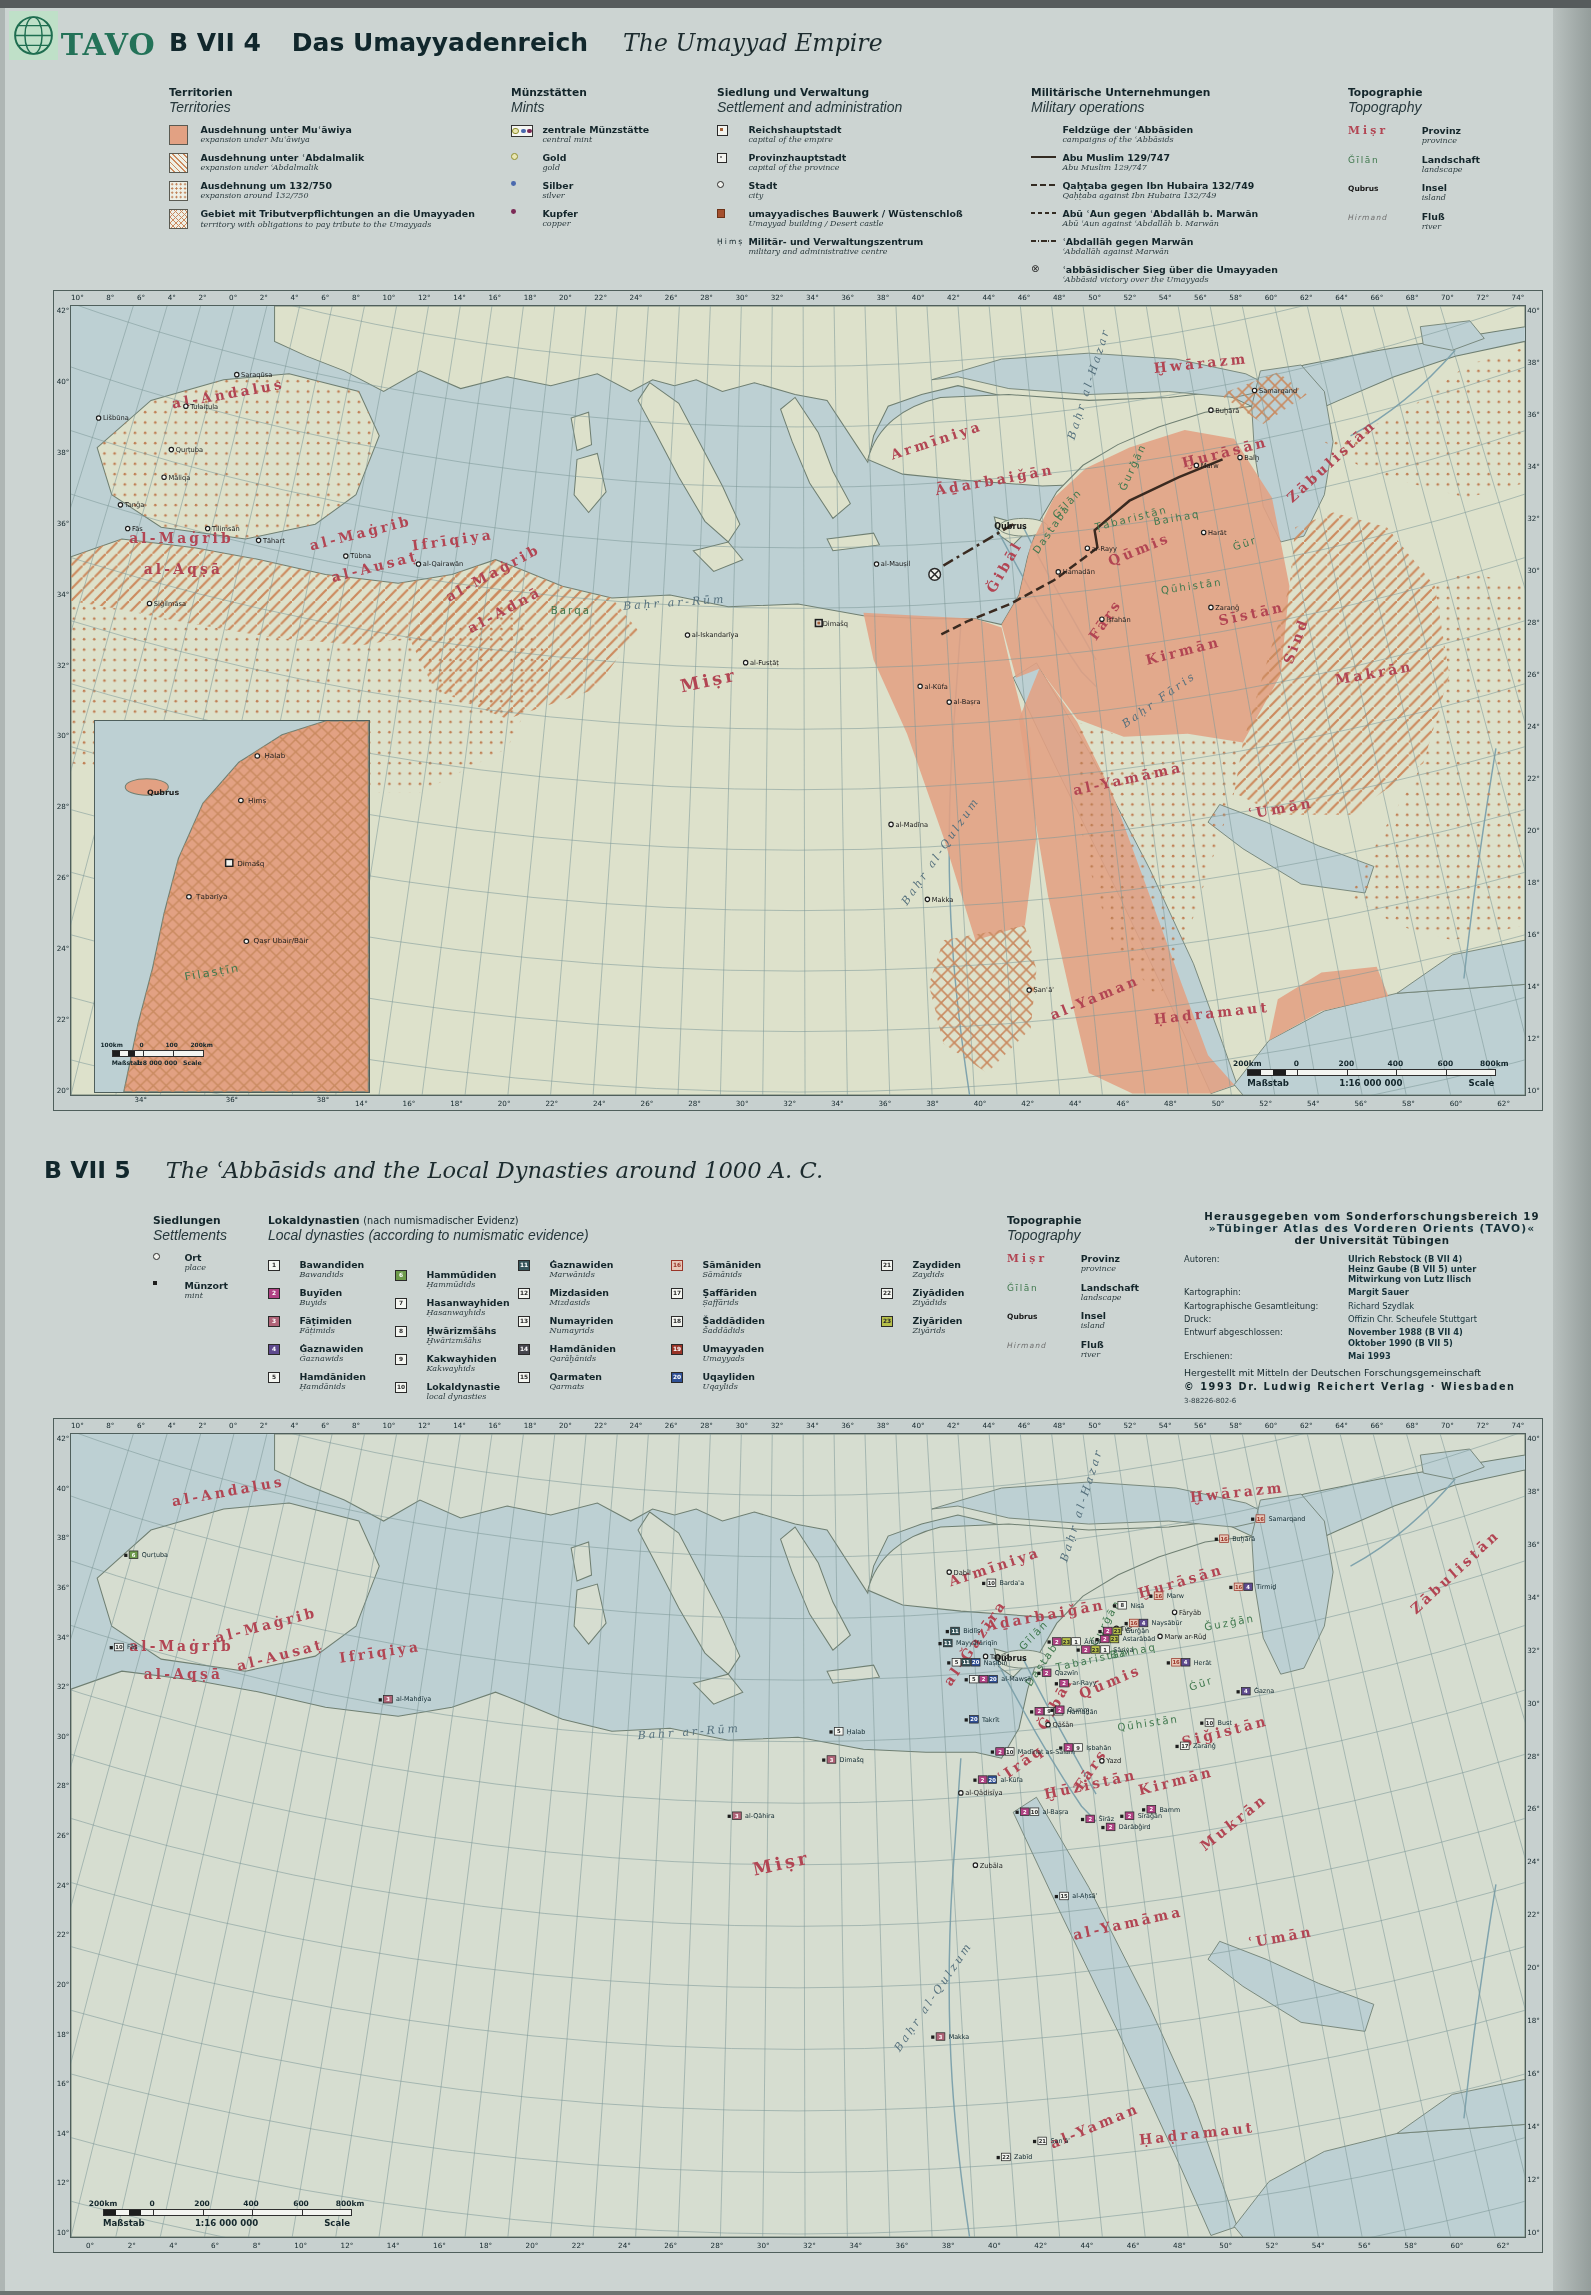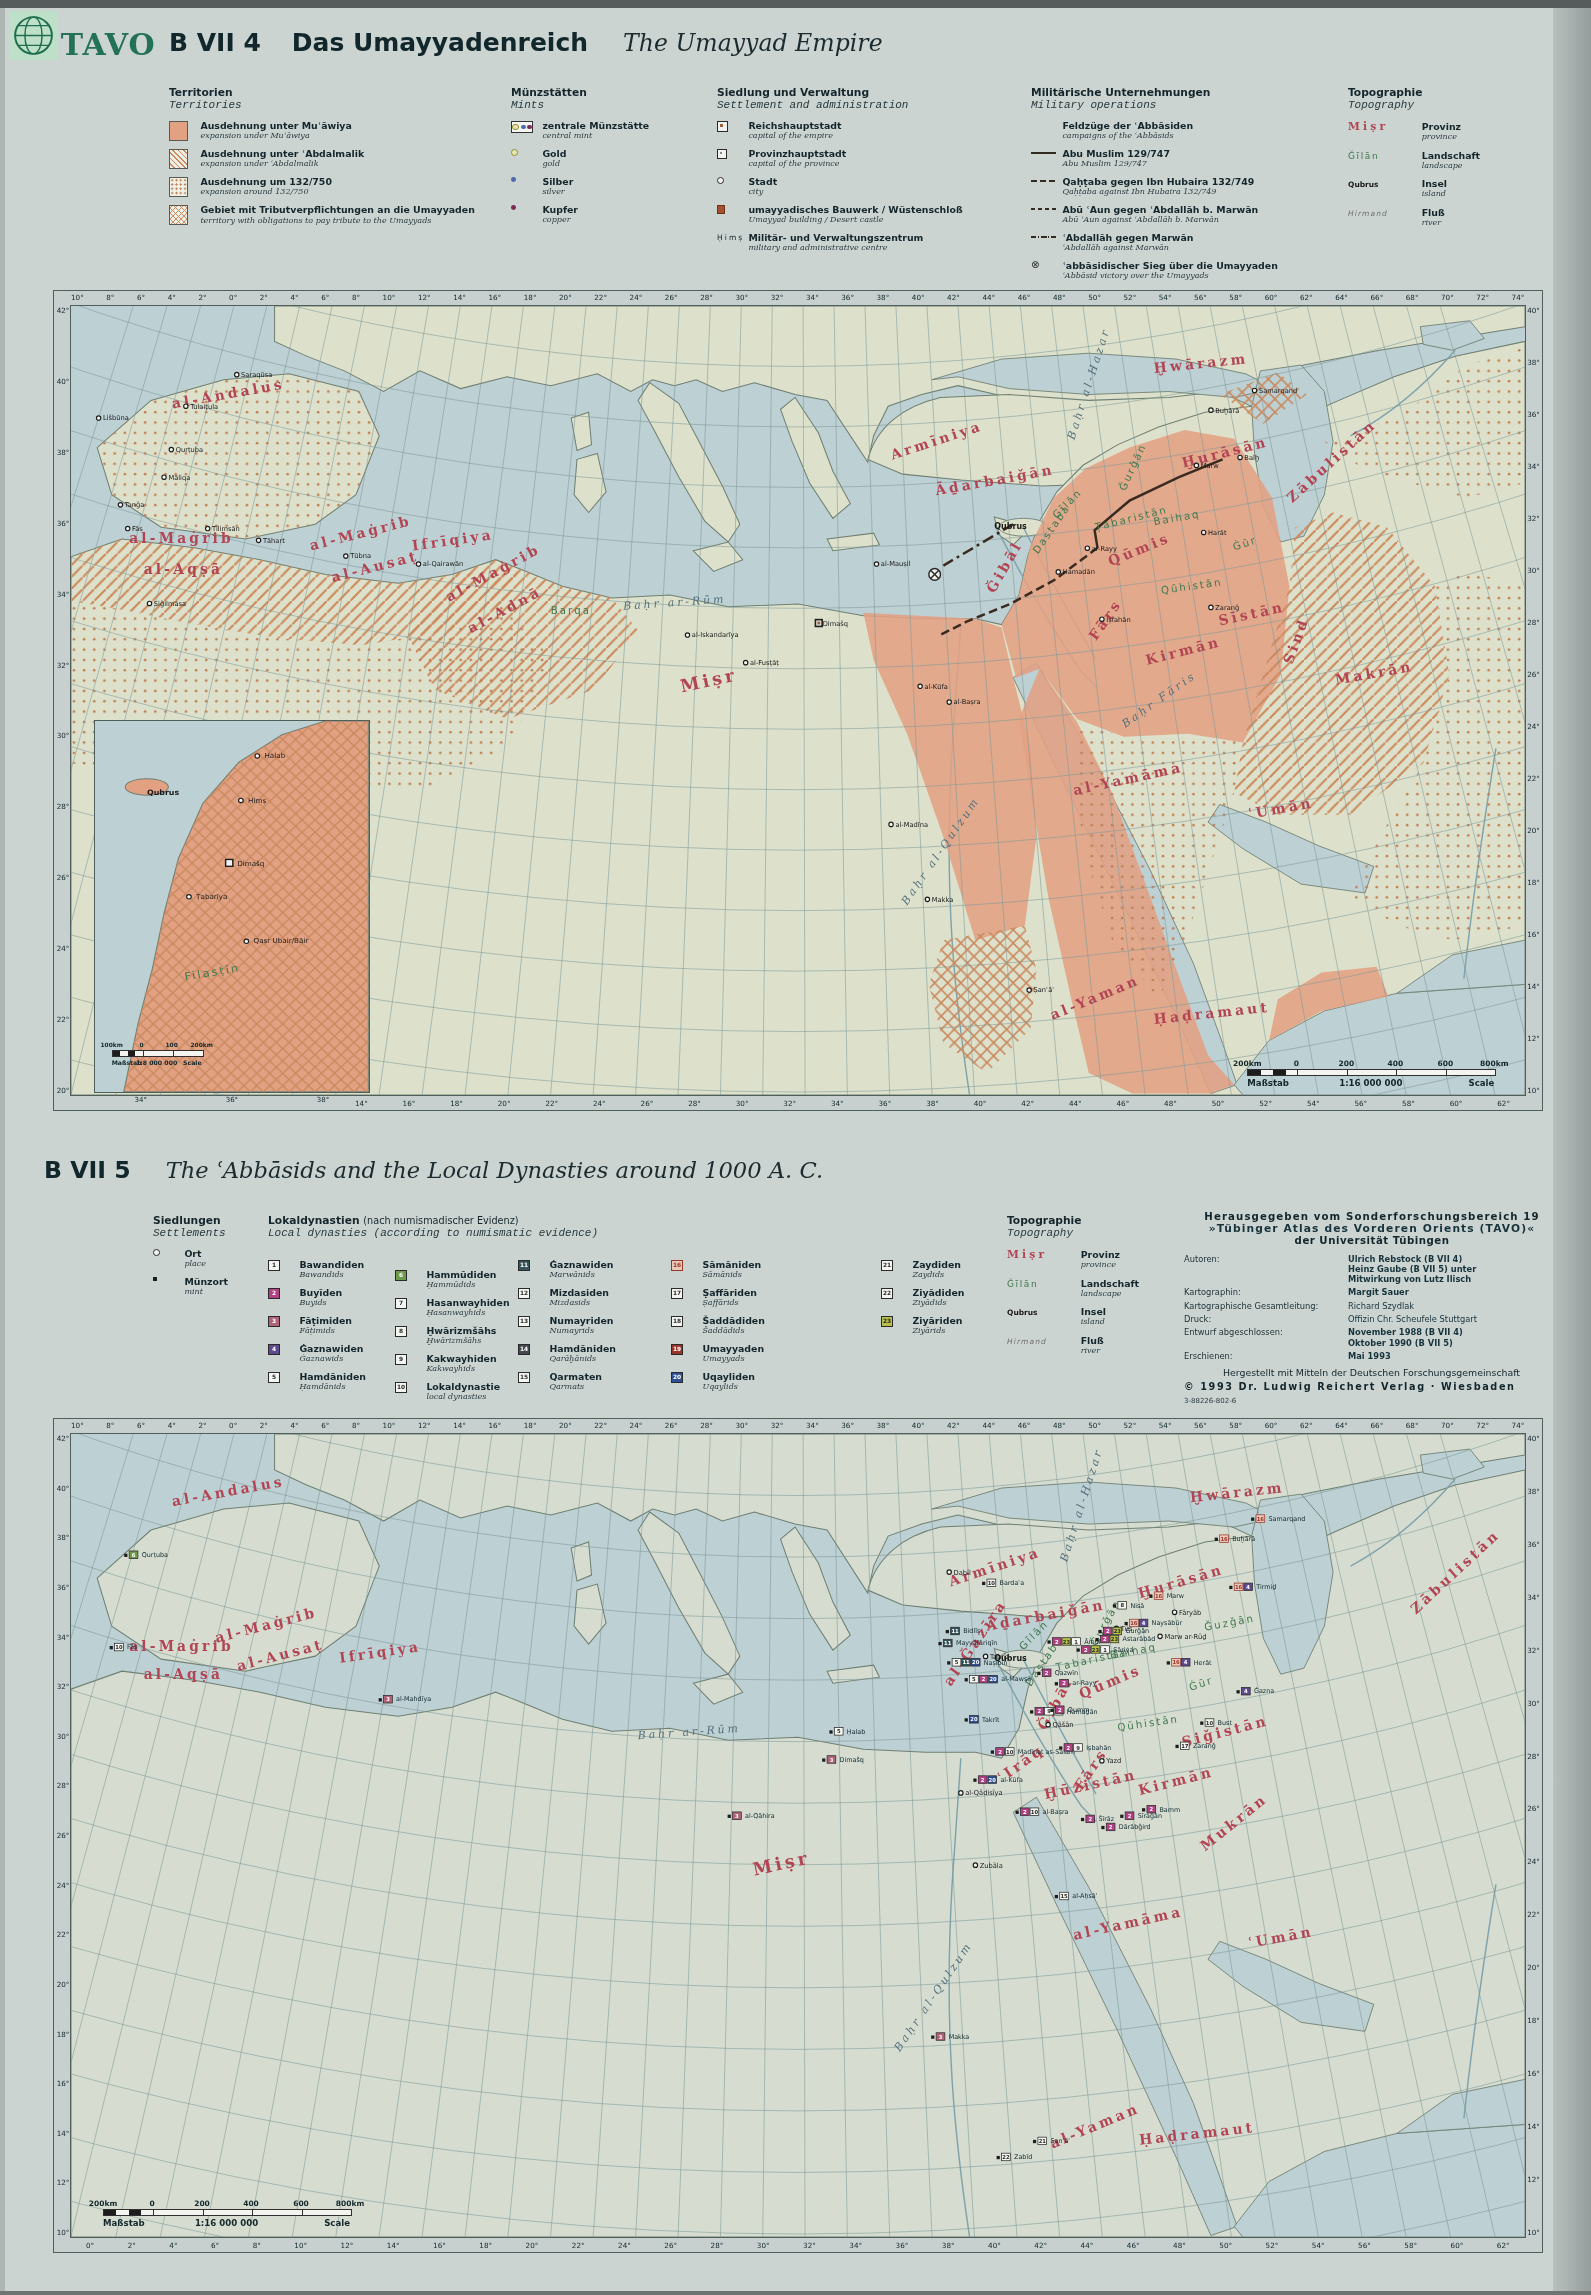--- a/index.html
+++ b/index.html
@@ -18,21 +18,21 @@
   .t-de{font-size:25px;font-weight:bold;color:#11272c;margin-left:31px;}
   .t-en{font-size:23.6px;font-style:italic;font-family:"DejaVu Serif",serif;color:#1c2b2e;margin-left:35px;}
   .title-row2{position:absolute;left:44px;top:1156px;display:flex;align-items:baseline;white-space:nowrap;}
   .title-row2 .t-code,.title-row2 .t-de{font-size:23.6px;}
   .title-row2 .t-en{font-size:22.6px;}
 
   
   .lg-col{position:absolute;}
   .lg-title{font-size:10.7px;font-weight:bold;color:#14262b;line-height:12.4px;}
   .lg-title .lg-title-norm{font-weight:normal;font-size:9.7px;}
-  .lg-sub{font-size:11px;font-style:italic;font-family:Liberation Mono, monospace;color:#27383c;margin-bottom:8.6px;}
+  .lg-sub{font-size:14px;font-style:italic;font-family:Liberation Sans, sans-serif;color:#27383c;margin-bottom:8.6px;}
   .lg-item{display:flex;gap:6.4px;margin-bottom:7px;align-items:flex-start;}
   .lg-sym{width:25px;flex:none;padding-top:1.1px;display:flex;justify-content:flex-start;}
   .lg-de{font-size:9.4px;color:#14262b;line-height:11.3px;font-weight:bold;}
   .lg-en{font-size:8px;font-style:italic;font-family:"DejaVu Serif",serif;color:#2b3b3f;line-height:9.7px;}
 
   .sw{width:17px;height:18px;border:0.8px solid #5a5a52;background:#eef0e6;}
   .sw-solid{background:#e2a183;}
   .sw-hatch{background:repeating-linear-gradient(45deg,#eef0e6 0 2.7px,#cc8a5e 2.7px 3.8px);}
   .sw-dots{background-image:radial-gradient(#c08055 0.9px,transparent 1px);background-size:4.3px 4.3px;background-color:#eef0e6;}
   .sw-cross{background:repeating-linear-gradient(45deg,transparent 0 3.2px,#cc8a5e 3.2px 4px),repeating-linear-gradient(-45deg,#eef0e6 0 3.2px,#cc8a5e 3.2px 4px);}
@@ -75,21 +75,21 @@
 
   
   .imp{position:absolute;left:1184px;top:1211px;width:376px;}
   .imp-h1{font-weight:bold;font-size:10.2px;letter-spacing:1.1px;text-align:center;color:#13262b;}
   .imp-h2{font-weight:bold;font-size:10.7px;letter-spacing:1.1px;text-align:center;color:#17333b;}
   .imp-h3{font-weight:bold;font-size:10.2px;letter-spacing:0.5px;text-align:center;color:#13262b;margin-bottom:7.5px;}
   .imp-row{display:grid;grid-template-columns:164px 1fr;font-size:8.3px;margin-bottom:3.2px;color:#17333b;}
   .imp-key{color:#1c2f34;}
   .imp-val{white-space:pre-line;line-height:10.2px;}
   .imp-val.b{font-weight:bold;}
-  .imp-fund{font-size:9.4px;margin-top:5.4px;color:#13262b;margin-left:39px;}
+  .imp-fund{font-size:9.4px;margin-top:5.4px;color:#13262b;}
   .imp-copy{font-size:9.7px;font-weight:bold;letter-spacing:1.6px;margin-top:3.2px;color:#13262b;}
   .imp-isbn{font-size:7px;margin-top:5.4px;color:#2a3b40;}
 
   
   .map-frame{position:absolute;border:1.1px solid #4f5f5c;background:#c7d0cf;}
   .map-inner{position:absolute;left:16px;right:16px;top:14px;bottom:14px;border:0.8px solid #4f5f5c;background:#bdd0d3;}
   .map-inner svg.mapsvg{position:absolute;inset:0;width:100%;height:100%;}
   .deg-row{position:absolute;left:17px;right:17px;display:flex;justify-content:space-between;font-size:7.2px;color:#13262b;}
   .deg-top{top:2.1px;}
   .deg-bottom{bottom:1.6px;}

